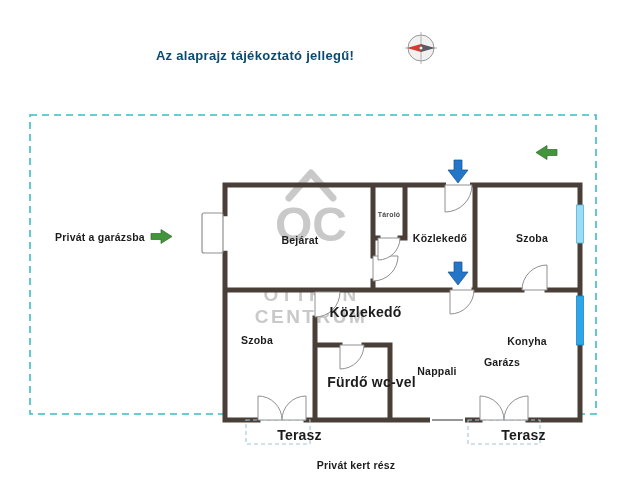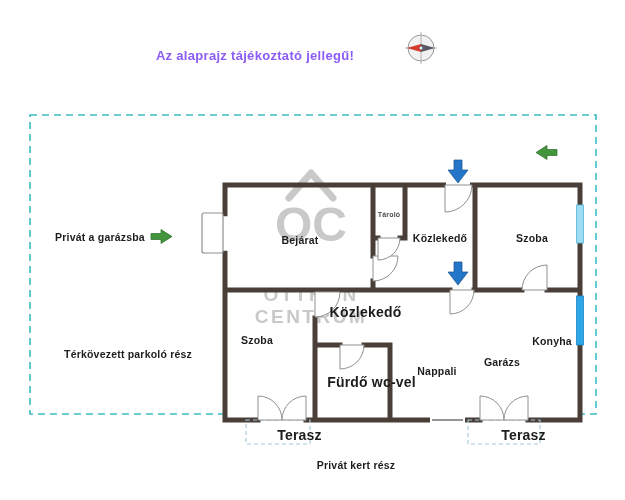--- a/index.html
+++ b/index.html
@@ -3,21 +3,21 @@
 <meta charset="utf-8">
 <style>
   html,body { margin:0; padding:0; background:#ffffff; }
   body { font-family:"Liberation Sans", sans-serif; }
   .canvas { position:relative; width:625px; height:500px; background:#fff; overflow:hidden; }
   .canvas svg { position:absolute; left:0; top:0; }
   .lbl { position:absolute; transform:translateX(-50%); font-weight:bold; font-size:10.5px;
          color:var(--label-text, #1c1c1c); white-space:nowrap; letter-spacing:0.2px; }
   .lbl.sm { font-size:14px;padding-left:39px; }
   .lbl.xs { font-size:7px; color:#4a4a4a; }
-  .lbl.title { font-size:13px; color:#8b5cf6; letter-spacing:0.3px; }
+  .lbl.title { font-size:13px; color:#0c4a6e; letter-spacing:0.3px; }
   .wall { stroke:var(--wall, #4a3e38); stroke-width:5; fill:none; stroke-linecap:square; }
   .boundary { fill:none; stroke:var(--boundary, #3bbdc4); stroke-width:1.6; stroke-dasharray:7 5; }
   .door { fill:#ffffff; stroke:var(--door-stroke, #909090); stroke-width:1; }
   .erase { fill:#ffffff; stroke:none; }
   .panel { fill:#ffffff; stroke:var(--door-stroke, #909090); stroke-width:1.2; }
   .window-light { fill:var(--window-light, #9ddcf5); stroke:#55b4d8; stroke-width:0.8; }
   .window-bright { fill:var(--window-bright, #2ea6ea); stroke:#1e84c4; stroke-width:0.8; }
   .thinline { stroke:#8a8a8a; stroke-width:1.8; fill:none; }
   .arrow-blue { fill:var(--arrow-blue, #2476c8); stroke:#15508f; stroke-width:0.7; }
   .arrow-green { fill:var(--arrow-green, #43953c); stroke:#2c6b28; stroke-width:0.7; }
@@ -99,28 +99,27 @@
       <line class="compass-line" x1="405" y1="48" x2="437" y2="48"></line>
       <polygon class="needle-red" points="407,48 421,44 421,52"></polygon>
       <polygon class="needle-dark" points="435,48 421,44 421,52"></polygon>
       <circle cx="421" cy="48" r="1.6" fill="#ffffff" stroke="#777" stroke-width="0.6"></circle>
     </g>
   </svg>
 
   <div class="lbl title" style="left:255px;top:48px">Az alaprajz tájékoztató jellegű!</div>
 
   <div class="lbl" style="left:100px;top:231px">Privát a garázsba</div>
-  <div class="lbl" style="left:128px;top:348px">Térkövezett parkoló rész</div>
   <div class="lbl" style="left:356px;top:459px">Privát kert rész</div>
 
   <div class="lbl" style="left:300px;top:234px">Bejárat</div>
   <div class="lbl xs" style="left:389px;top:211px">Tároló</div>
   <div class="lbl" style="left:440px;top:232px">Közlekedő</div>
   <div class="lbl" style="left:532px;top:232px">Szoba</div>
   <div class="lbl sm" style="left:346px;top:304px">Közlekedő</div>
   <div class="lbl" style="left:257px;top:334px">Szoba</div>
   <div class="lbl sm" style="left:352px;top:374px">Fürdő wc-vel</div>
   <div class="lbl" style="left:437px;top:365px">Nappali</div>
   <div class="lbl" style="left:502px;top:356px">Garázs</div>
-  <div class="lbl" style="left:552px;top:335px">Konyha</div>
+  <div class="lbl" style="left:527px;top:335px">Konyha</div>
   <div class="lbl sm" style="left:280px;top:427px">Terasz</div>
   <div class="lbl sm" style="left:504px;top:427px">Terasz</div>
 </div>
 
 </body></html>

